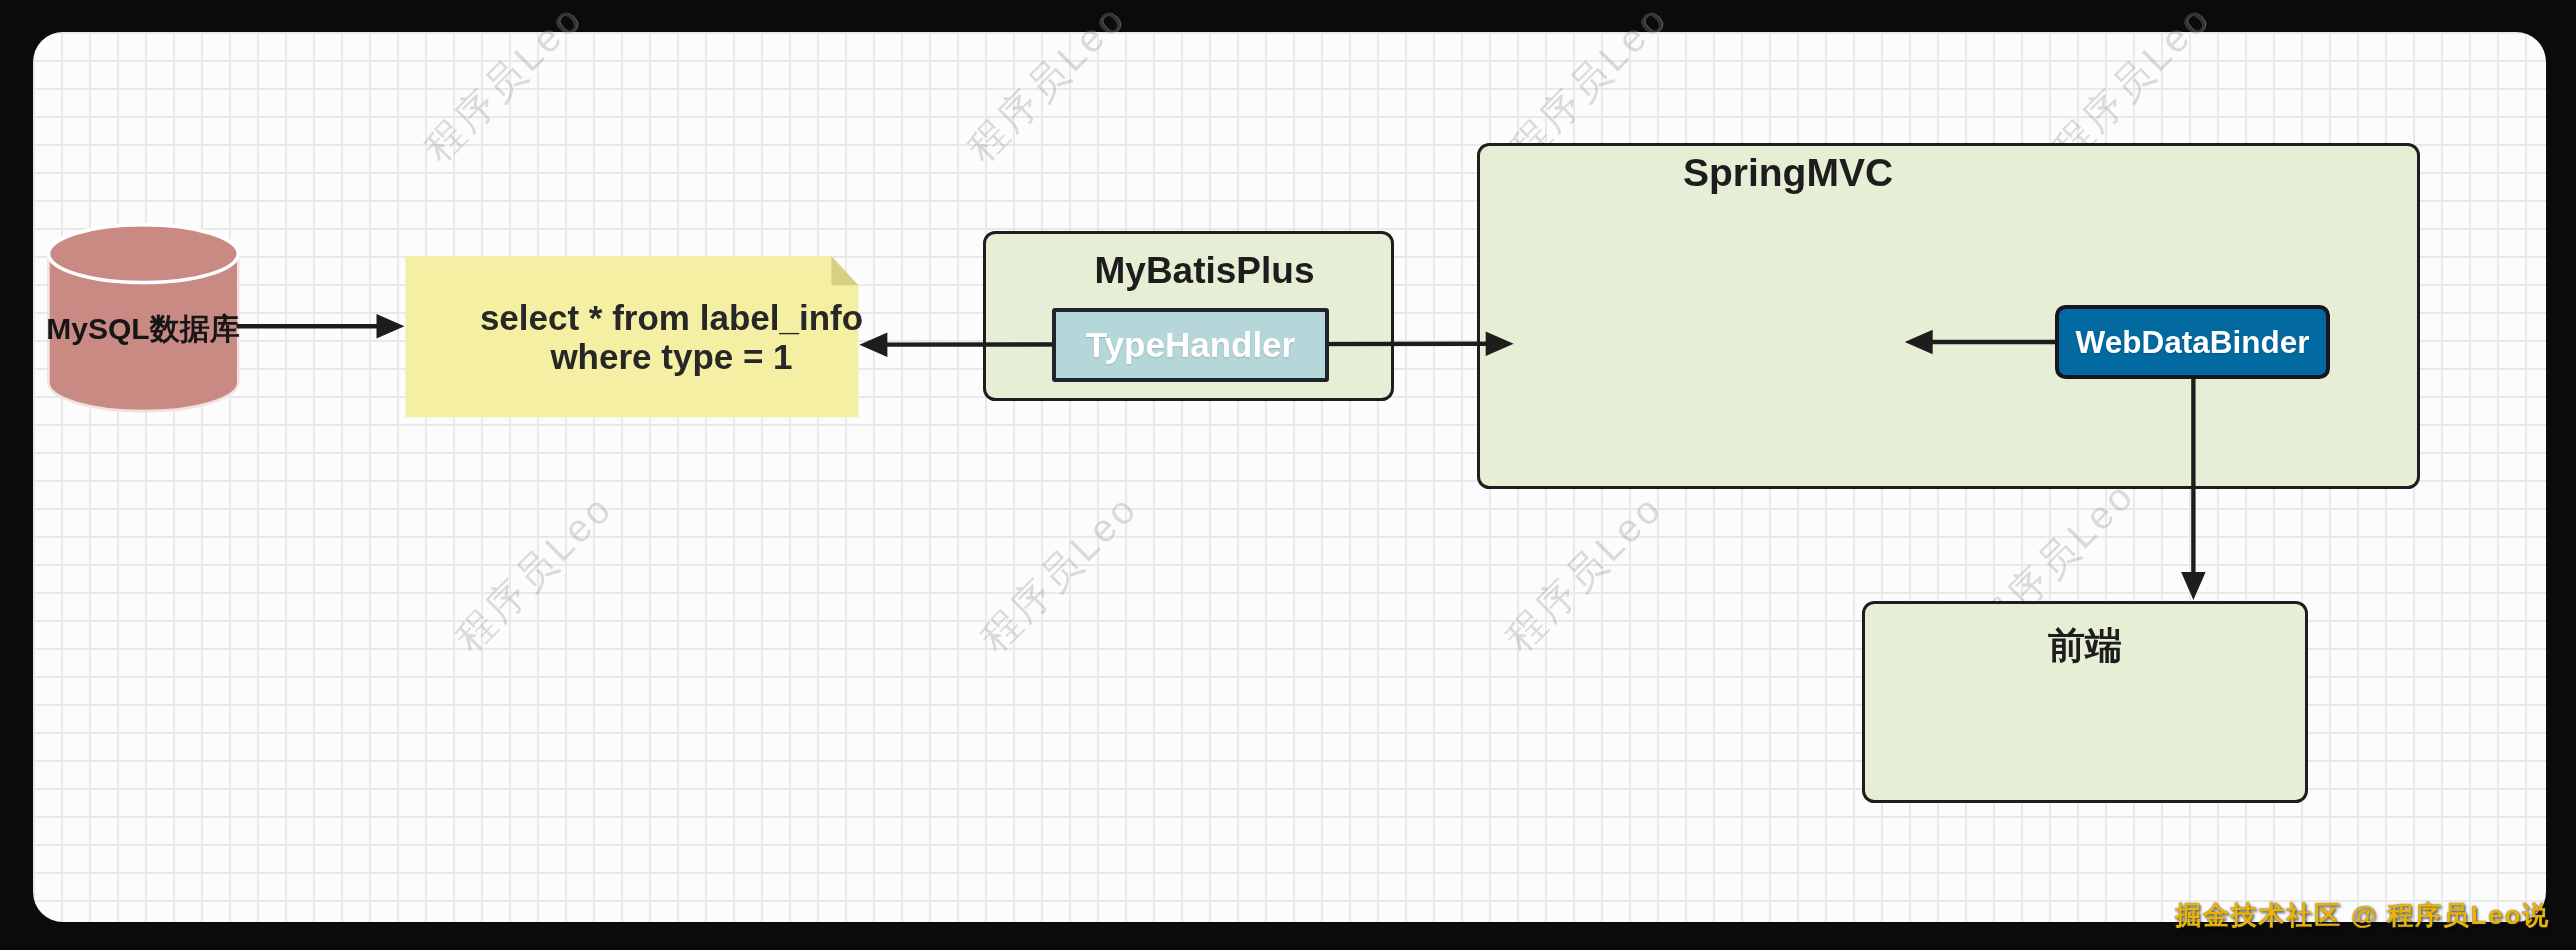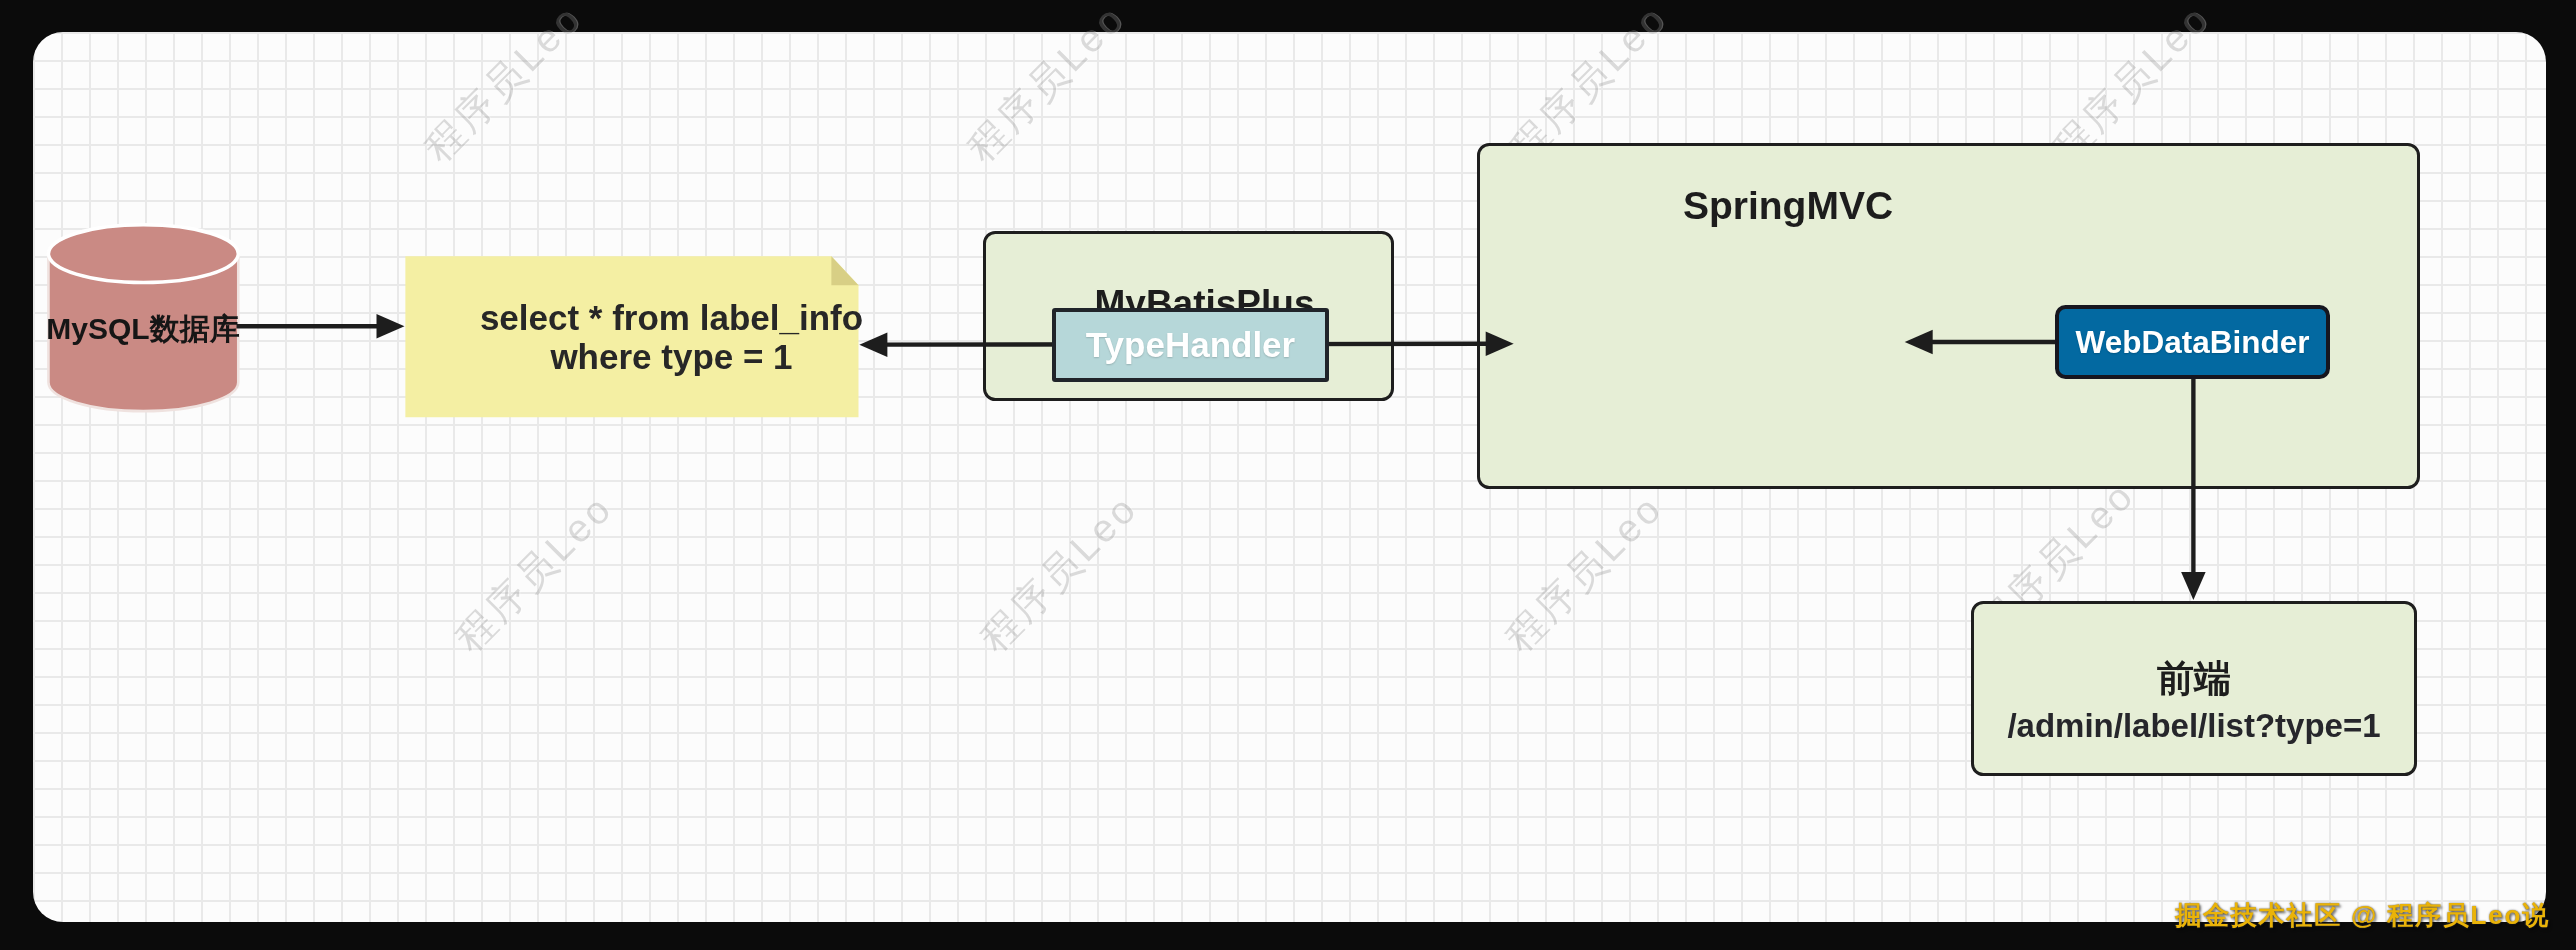--- a/index.html
+++ b/index.html
@@ -14,22 +14,22 @@
     z-index:1;}
   
   .wm{position:absolute;z-index:2;font-size:39px;letter-spacing:3.5px;color:#8f8f8f;opacity:.30;
       white-space:nowrap;transform:translate(-50%,-50%) rotate(-45deg);
       text-shadow:0.9px 0.9px 0 #ffffff;user-select:none;}
   
   .node{position:absolute;box-sizing:border-box;}
   .green-box{background:#e6eed6;border:3.5px solid #1e1e1e;border-radius:12.3px;z-index:3;}
   #mybatisplus-box{left:983px;top:231px;width:411px;height:170px;}
   #springmvc-box{left:1477px;top:143px;width:943px;height:346px;}
-  #frontend-box{left:1971px;top:601px;width:446px;height:175px;}
-  .box-title{position:absolute;text-align:center;color:#1d1d1d;font-weight:700;margin-top:33px;}
+  #frontend-box{left:1862px;top:601px;width:446px;height:202px;}
+  .box-title{position:absolute;text-align:center;color:#1d1d1d;font-weight:700;}
   #mybatisplus-title{left:16px;top:17.5px;width:100%;font-size:37px;line-height:37px;}
   #springmvc-title{left:0;top:7px;width:616px;font-size:39px;line-height:39px;}
   #frontend-title{left:0;top:23px;width:100%;font-size:37px;line-height:37px;}
   #frontend-url{position:absolute;left:0;top:104px;width:100%;text-align:center;
                 font-size:33px;line-height:35px;color:#26262b;font-weight:700;}
   
   #shapes{position:absolute;left:0;top:0;width:2576px;height:950px;z-index:4;pointer-events:none;}
   
   .inner-box{display:flex;align-items:center;justify-content:center;z-index:5;}
   #typehandler-box{left:1052px;top:308px;width:277px;height:74px;background:#b6d7d9;
@@ -77,21 +77,20 @@
   <div class="node green-box" id="mybatisplus-box">
     <div class="box-title" id="mybatisplus-title">MyBatisPlus</div>
   </div>
 
   <div class="node green-box" id="springmvc-box">
     <div class="box-title" id="springmvc-title">SpringMVC</div>
   </div>
 
   <div class="node green-box" id="frontend-box">
     <div class="box-title" id="frontend-title">前端</div>
-    <div id="frontend-url">/admin/label/list?type=1</div>
   </div>
 
   <svg id="shapes" viewBox="0 0 2944 1086">
 
     <g>
       <path d="M55,290 L55,437 A108.5,33 0 0 0 272,437 L272,290 Z" fill="#ca8a84" stroke="#efe2df" stroke-width="3"></path>
       <ellipse cx="163.5" cy="290" rx="108.5" ry="33" fill="#ca8a84" stroke="#ffffff" stroke-width="4"></ellipse>
     </g>
 
     <g>

